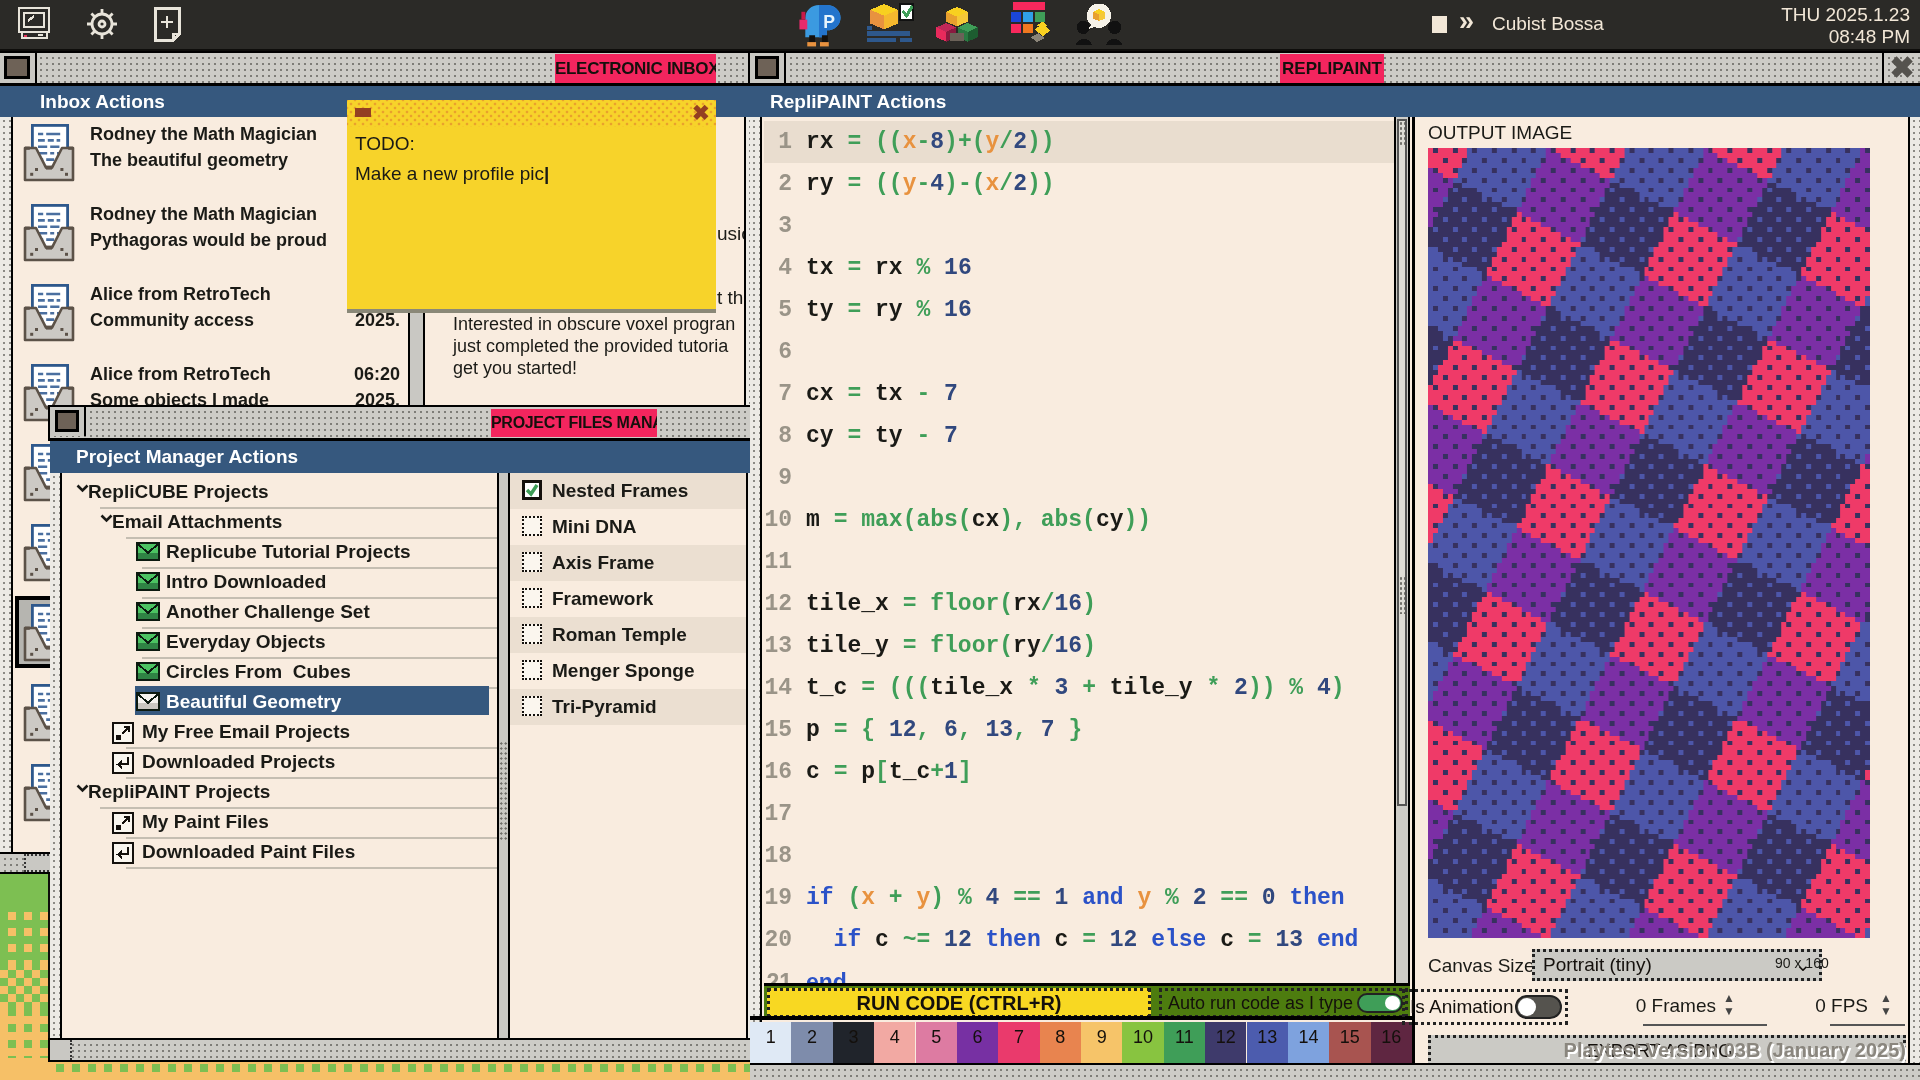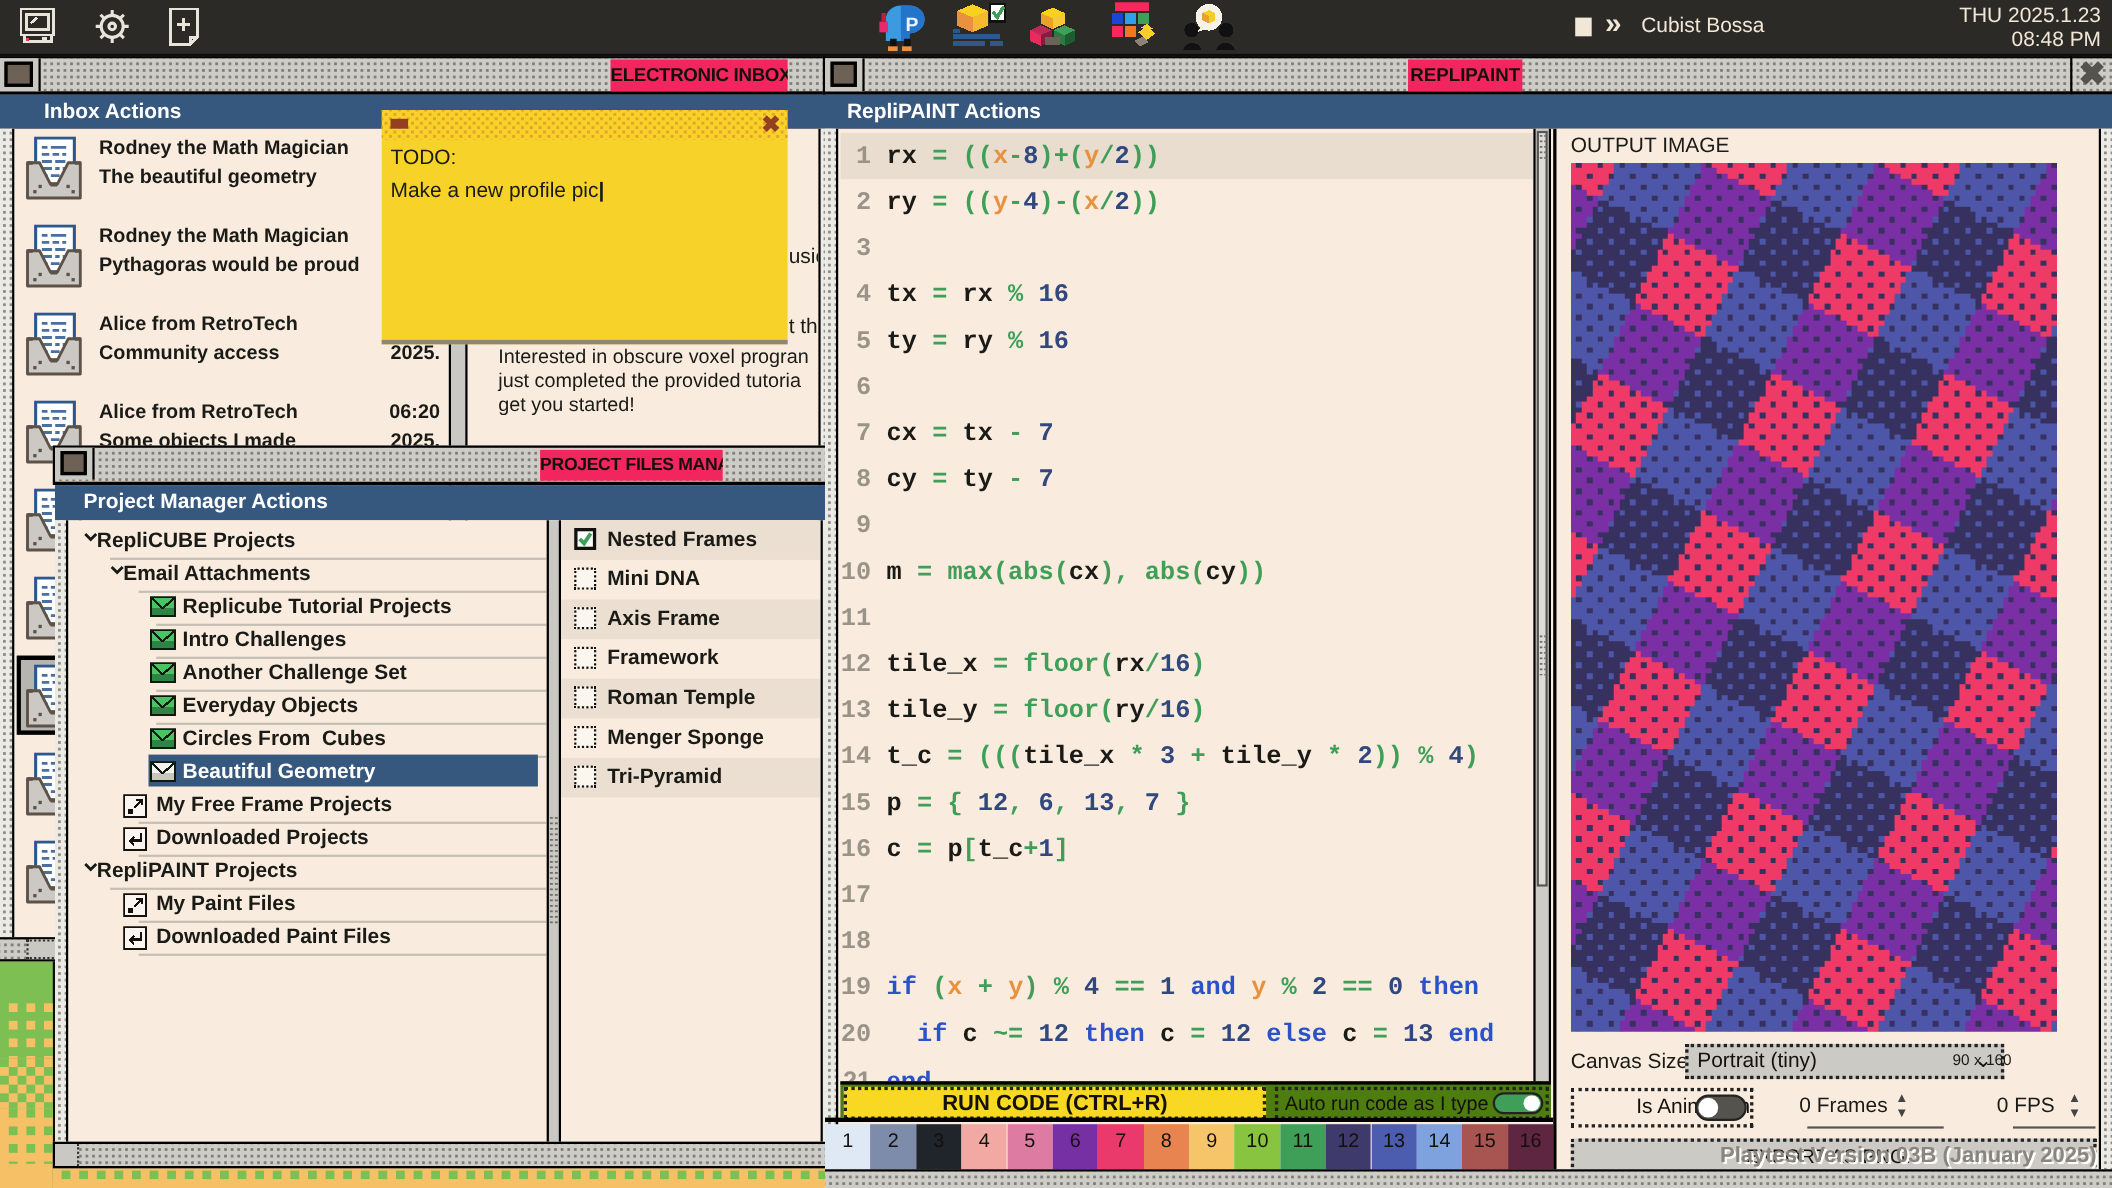--- a/index.html
+++ b/index.html
@@ -370,21 +370,21 @@
             <rect x="2" y="11" width="20" height="6" fill="#2f8344"></rect>
             <path d="M2 2 L12 11 L22 2" fill="none" stroke="#0c1a10" stroke-width="2"></path>
           </svg></div>
 <div class="abs" style="left:102px; top:68px; font-size:19px; font-weight:bold; color:#1a1a16;">Replicube Tutorial Projects</div>
 <div class="abs" style="left:78px; top:94px; width:355px; height:2px; background:#c5beb2;"></div>
 <div class="abs" style="left:72px; top:99px;"><svg width="24" height="19" viewBox="0 0 24 19" shape-rendering="crispEdges">
             <rect x="1" y="1" width="22" height="17" fill="#4cc362" stroke="#0c1a10" stroke-width="2"></rect>
             <rect x="2" y="11" width="20" height="6" fill="#2f8344"></rect>
             <path d="M2 2 L12 11 L22 2" fill="none" stroke="#0c1a10" stroke-width="2"></path>
           </svg></div>
-<div class="abs" style="left:102px; top:98px; font-size:19px; font-weight:bold; color:#1a1a16;">Intro Challenges</div>
+<div class="abs" style="left:102px; top:98px; font-size:19px; font-weight:bold; color:#1a1a16;">Intro Downloaded</div>
 <div class="abs" style="left:78px; top:124px; width:355px; height:2px; background:#c5beb2;"></div>
 <div class="abs" style="left:72px; top:129px;"><svg width="24" height="19" viewBox="0 0 24 19" shape-rendering="crispEdges">
             <rect x="1" y="1" width="22" height="17" fill="#4cc362" stroke="#0c1a10" stroke-width="2"></rect>
             <rect x="2" y="11" width="20" height="6" fill="#2f8344"></rect>
             <path d="M2 2 L12 11 L22 2" fill="none" stroke="#0c1a10" stroke-width="2"></path>
           </svg></div>
 <div class="abs" style="left:102px; top:128px; font-size:19px; font-weight:bold; color:#1a1a16;text-align:center;">Another Challenge Set</div>
 <div class="abs" style="left:78px; top:154px; width:355px; height:2px; background:#c5beb2;"></div>
 <div class="abs" style="left:72px; top:159px;"><svg width="24" height="19" viewBox="0 0 24 19" shape-rendering="crispEdges">
             <rect x="1" y="1" width="22" height="17" fill="#4cc362" stroke="#0c1a10" stroke-width="2"></rect>
@@ -405,21 +405,21 @@
             <rect x="1" y="1" width="22" height="17" fill="#f4f2ee" stroke="#0c1a10" stroke-width="2"></rect>
             <rect x="2" y="11" width="20" height="6" fill="#c9c6c0"></rect>
             <path d="M2 2 L12 11 L22 2" fill="none" stroke="#0c1a10" stroke-width="2"></path>
           </svg></div>
 <div class="abs" style="left:102px; top:218px; font-size:19px; font-weight:bold; color:#fff;">Beautiful Geometry</div>
 <div class="abs" style="left:48px; top:249px;"><svg width="22" height="22" viewBox="0 0 22 22" shape-rendering="crispEdges">
             <rect x="1" y="1" width="20" height="20" fill="#faf6ef" stroke="#14100c" stroke-width="2"></rect>
             <rect x="4" y="13" width="5" height="5" fill="#14100c"></rect>
             <path d="M10 12 L17 5 M12 5 h5 v5" fill="none" stroke="#14100c" stroke-width="2"></path>
           </svg></div>
-<div class="abs" style="left:78px; top:248px; font-size:19px; font-weight:bold; color:#1a1a16;">My Free Frame Projects</div>
+<div class="abs" style="left:78px; top:248px; font-size:19px; font-weight:bold; color:#1a1a16;">My Free Email Projects</div>
 <div class="abs" style="left:62px; top:274px; width:371px; height:2px; background:#c5beb2;"></div>
 <div class="abs" style="left:48px; top:279px;"><svg width="22" height="22" viewBox="0 0 22 22" shape-rendering="crispEdges">
             <rect x="1" y="1" width="20" height="20" fill="#faf6ef" stroke="#14100c" stroke-width="2"></rect>
             <path d="M16 5 v7 h-9 M10 9 l-4 3.5 L10 16" fill="none" stroke="#14100c" stroke-width="2"></path>
           </svg></div>
 <div class="abs" style="left:78px; top:278px; font-size:19px; font-weight:bold; color:#1a1a16;">Downloaded Projects</div>
 <div class="abs" style="left:62px; top:304px; width:371px; height:2px; background:#c5beb2;"></div>
 <div class="abs" style="left:12px; top:304px; width:13px; height:20px;">
           <svg width="13" height="9" viewBox="0 0 13 9" style="position:absolute; left:0; top:7px;">
             <path d="M1.5 1.5 L6.5 6.5 L11.5 1.5" fill="none" stroke="#1a1a16" stroke-width="2.6"></path>
@@ -604,21 +604,21 @@
               <path fill="#7b2fa5" d="M24 0h1v1H24zM56 0h1v1H56zM24 1h3v1H24zM56 1h3v1H56zM24 2h3v1H24zM28 2h1v1H28zM56 2h3v1H56zM60 2h1v1H60zM23 3h8v1H23zM55 3h8v1H55zM0 4h1v1H0zM22 4h3v1H22zM26 4h3v1H26zM30 4h3v1H30zM54 4h3v1H54zM58 4h3v1H58zM62 4h2v1H62zM0 5h3v1H0zM22 5h13v1H22zM54 5h10v1H54zM0 6h3v1H0zM4 6h1v1H4zM21 6h2v1H21zM24 6h3v1H24zM28 6h3v1H28zM32 6h3v1H32zM36 6h1v1H36zM53 6h2v1H53zM56 6h3v1H56zM60 6h3v1H60zM0 7h5v1H0zM21 7h16v1H21zM53 7h11v1H53zM0 8h1v1H0zM2 8h2v1H2zM20 8h1v1H20zM22 8h3v1H22zM26 8h3v1H26zM30 8h3v1H30zM34 8h2v1H34zM52 8h1v1H52zM54 8h3v1H54zM58 8h3v1H58zM62 8h2v1H62zM0 9h4v1H0zM20 9h16v1H20zM52 9h12v1H52zM0 10h3v1H0zM20 10h3v1H20zM24 10h3v1H24zM28 10h3v1H28zM32 10h3v1H32zM52 10h3v1H52zM56 10h3v1H56zM60 10h3v1H60zM0 11h3v1H0zM19 11h16v1H19zM51 11h13v1H51zM0 12h1v1H0zM18 12h3v1H18zM22 12h3v1H22zM26 12h3v1H26zM30 12h3v1H30zM50 12h3v1H50zM54 12h3v1H54zM58 12h3v1H58zM62 12h2v1H62zM0 13h2v1H0zM19 13h15v1H19zM51 13h13v1H51zM0 14h1v1H0zM21 14h2v1H21zM24 14h3v1H24zM28 14h3v1H28zM32 14h1v1H32zM53 14h2v1H53zM56 14h3v1H56zM60 14h3v1H60zM0 15h1v1H0zM23 15h10v1H23zM55 15h9v1H55zM26 16h3v1H26zM30 16h2v1H30zM58 16h3v1H58zM62 16h2v1H62zM27 17h5v1H27zM59 17h5v1H59zM29 18h2v1H29zM61 18h2v1H61zM12 26h1v1H12zM44 26h1v1H44zM11 27h4v1H11zM43 27h4v1H43zM10 28h3v1H10zM14 28h3v1H14zM42 28h3v1H42zM46 28h3v1H46zM10 29h9v1H10zM42 29h9v1H42zM9 30h2v1H9zM12 30h3v1H12zM16 30h3v1H16zM20 30h1v1H20zM41 30h2v1H41zM44 30h3v1H44zM48 30h3v1H48zM52 30h1v1H52zM9 31h14v1H9zM41 31h14v1H41zM8 32h1v1H8zM10 32h3v1H10zM14 32h3v1H14zM18 32h3v1H18zM22 32h2v1H22zM40 32h1v1H40zM42 32h3v1H42zM46 32h3v1H46zM50 32h3v1H50zM54 32h2v1H54zM8 33h16v1H8zM40 33h16v1H40zM8 34h3v1H8zM12 34h3v1H12zM16 34h3v1H16zM20 34h3v1H20zM40 34h3v1H40zM44 34h3v1H44zM48 34h3v1H48zM52 34h3v1H52zM7 35h16v1H7zM39 35h16v1H39zM6 36h3v1H6zM10 36h3v1H10zM14 36h3v1H14zM18 36h3v1H18zM38 36h3v1H38zM42 36h3v1H42zM46 36h3v1H46zM50 36h3v1H50zM6 37h16v1H6zM38 37h16v1H38zM5 38h2v1H5zM8 38h3v1H8zM12 38h3v1H12zM16 38h3v1H16zM20 38h1v1H20zM37 38h2v1H37zM40 38h3v1H40zM44 38h3v1H44zM48 38h3v1H48zM52 38h1v1H52zM7 39h14v1H7zM39 39h14v1H39zM10 40h3v1H10zM14 40h3v1H14zM18 40h2v1H18zM42 40h3v1H42zM46 40h3v1H46zM50 40h2v1H50zM11 41h9v1H11zM43 41h9v1H43zM13 42h2v1H13zM16 42h3v1H16zM45 42h2v1H45zM48 42h3v1H48zM15 43h4v1H15zM47 43h4v1H47zM0 52h1v1H0zM30 52h3v1H30zM62 52h2v1H62zM0 53h3v1H0zM30 53h5v1H30zM62 53h2v1H62zM0 54h3v1H0zM4 54h1v1H4zM29 54h2v1H29zM32 54h3v1H32zM36 54h1v1H36zM61 54h2v1H61zM0 55h7v1H0zM29 55h10v1H29zM61 55h3v1H61zM0 56h1v1H0zM2 56h3v1H2zM6 56h3v1H6zM28 56h1v1H28zM30 56h3v1H30zM34 56h3v1H34zM38 56h3v1H38zM60 56h1v1H60zM62 56h2v1H62zM0 57h11v1H0zM28 57h15v1H28zM60 57h4v1H60zM0 58h3v1H0zM4 58h3v1H4zM8 58h3v1H8zM28 58h3v1H28zM32 58h3v1H32zM36 58h3v1H36zM40 58h3v1H40zM60 58h3v1H60zM0 59h11v1H0zM27 59h16v1H27zM59 59h5v1H59zM0 60h1v1H0zM2 60h3v1H2zM6 60h3v1H6zM26 60h3v1H26zM30 60h3v1H30zM34 60h3v1H34zM38 60h3v1H38zM58 60h3v1H58zM62 60h2v1H62zM0 61h10v1H0zM26 61h16v1H26zM58 61h6v1H58zM0 62h3v1H0zM4 62h3v1H4zM8 62h1v1H8zM25 62h2v1H25zM28 62h3v1H28zM32 62h3v1H32zM36 62h3v1H36zM40 62h1v1H40zM57 62h2v1H57zM60 62h3v1H60zM0 63h9v1H0zM25 63h16v1H25zM57 63h7v1H57zM0 64h1v1H0zM2 64h3v1H2zM6 64h2v1H6zM26 64h3v1H26zM30 64h3v1H30zM34 64h3v1H34zM38 64h2v1H38zM58 64h3v1H58zM62 64h2v1H62zM0 65h8v1H0zM27 65h13v1H27zM59 65h5v1H59zM0 66h3v1H0zM4 66h3v1H4zM29 66h2v1H29zM32 66h3v1H32zM36 66h3v1H36zM61 66h2v1H61zM0 67h7v1H0zM31 67h8v1H31zM63 67h1v1H63zM2 68h3v1H2zM34 68h3v1H34zM3 69h3v1H3zM35 69h3v1H35zM18 77h1v1H18zM50 77h1v1H50zM17 78h2v1H17zM20 78h1v1H20zM49 78h2v1H49zM52 78h1v1H52zM17 79h6v1H17zM49 79h6v1H49zM16 80h1v1H16zM18 80h3v1H18zM22 80h3v1H22zM48 80h1v1H48zM50 80h3v1H50zM54 80h3v1H54zM16 81h11v1H16zM48 81h11v1H48zM16 82h3v1H16zM20 82h3v1H20zM24 82h3v1H24zM28 82h1v1H28zM48 82h3v1H48zM52 82h3v1H52zM56 82h3v1H56zM60 82h1v1H60zM15 83h16v1H15zM47 83h16v1H47zM14 84h3v1H14zM18 84h3v1H18zM22 84h3v1H22zM26 84h3v1H26zM46 84h3v1H46zM50 84h3v1H50zM54 84h3v1H54zM58 84h3v1H58zM14 85h16v1H14zM46 85h16v1H46zM13 86h2v1H13zM16 86h3v1H16zM20 86h3v1H20zM24 86h3v1H24zM28 86h1v1H28zM45 86h2v1H45zM48 86h3v1H48zM52 86h3v1H52zM56 86h3v1H56zM60 86h1v1H60zM13 87h16v1H13zM45 87h16v1H45zM12 88h1v1H12zM14 88h3v1H14zM18 88h3v1H18zM22 88h3v1H22zM26 88h2v1H26zM44 88h1v1H44zM46 88h3v1H46zM50 88h3v1H50zM54 88h3v1H54zM58 88h2v1H58zM12 89h16v1H12zM44 89h16v1H44zM13 90h2v1H13zM16 90h3v1H16zM20 90h3v1H20zM24 90h3v1H24zM45 90h2v1H45zM48 90h3v1H48zM52 90h3v1H52zM56 90h3v1H56zM15 91h12v1H15zM47 91h12v1H47zM18 92h3v1H18zM22 92h3v1H22zM50 92h3v1H50zM54 92h3v1H54zM19 93h7v1H19zM51 93h7v1H51zM21 94h2v1H21zM24 94h1v1H24zM53 94h2v1H53zM56 94h1v1H56zM23 95h2v1H23zM55 95h2v1H55zM5 103h2v1H5zM37 103h2v1H37zM4 104h1v1H4zM6 104h3v1H6zM36 104h1v1H36zM38 104h3v1H38zM4 105h7v1H4zM36 105h7v1H36zM4 106h3v1H4zM8 106h3v1H8zM12 106h1v1H12zM36 106h3v1H36zM40 106h3v1H40zM44 106h1v1H44zM3 107h12v1H3zM35 107h12v1H35zM2 108h3v1H2zM6 108h3v1H6zM10 108h3v1H10zM14 108h3v1H14zM34 108h3v1H34zM38 108h3v1H38zM42 108h3v1H42zM46 108h3v1H46zM2 109h16v1H2zM34 109h16v1H34zM1 110h2v1H1zM4 110h3v1H4zM8 110h3v1H8zM12 110h3v1H12zM16 110h1v1H16zM33 110h2v1H33zM36 110h3v1H36zM40 110h3v1H40zM44 110h3v1H44zM48 110h1v1H48zM1 111h16v1H1zM33 111h16v1H33zM0 112h1v1H0zM2 112h3v1H2zM6 112h3v1H6zM10 112h3v1H10zM14 112h2v1H14zM32 112h1v1H32zM34 112h3v1H34zM38 112h3v1H38zM42 112h3v1H42zM46 112h2v1H46zM0 113h16v1H0zM32 113h16v1H32zM0 114h3v1H0zM4 114h3v1H4zM8 114h3v1H8zM12 114h3v1H12zM32 114h3v1H32zM36 114h3v1H36zM40 114h3v1H40zM44 114h3v1H44zM0 115h15v1H0zM31 115h16v1H31zM63 115h1v1H63zM2 116h3v1H2zM6 116h3v1H6zM10 116h3v1H10zM34 116h3v1H34zM38 116h3v1H38zM42 116h3v1H42zM3 117h11v1H3zM35 117h11v1H35zM5 118h2v1H5zM8 118h3v1H8zM12 118h1v1H12zM37 118h2v1H37zM40 118h3v1H40zM44 118h1v1H44zM7 119h6v1H7zM39 119h6v1H39zM10 120h2v1H10zM42 120h2v1H42zM11 121h1v1H11zM43 121h1v1H43z"></path>
             </pattern>
           </defs>
           <rect width="90" height="160" fill="url(#pp)"></rect>
         </svg></div>
 
     <div class="abs blk" style="left:678px; top:838px; font-size:19px;">Canvas Size</div>
     <div class="abs" style="left:782px; top:832px; width:290px; height:32px; background:#cbcac5; border:3px dotted #222; font-size:19px; color:#14100c; line-height:26px; padding-left:8px;">Portrait (tiny)<span class="abs" style="right:8px; top:0;">⌄</span></div>
     <div class="abs blk" style="left:1025px; top:838px; font-size:14px;">90 x 160</div>
 
-    <div class="abs" style="left:678px; top:872px; width:166px; height:36px; border:3px dotted #222; font-size:19px; color:#14100c; line-height:30px; padding-left:5px;text-align:right;">Is Animation
+    <div class="abs" style="left:652px; top:872px; width:166px; height:36px; border:3px dotted #222; font-size:19px; color:#14100c; line-height:30px; padding-left:5px;">Is Animation
       <span class="abs" style="left:110px; top:3px; width:47px; height:24px; background:#55534e; border:2px solid #222; border-radius:12px;">
           <span class="abs" style="left:1px; top:1px; width:18px; height:18px; background:#fff; border-radius:10px;"></span>
         </span>
     </div>
     <div class="abs blk" style="left:880px; top:878px; width:86px; text-align:right; font-size:19px;">0 Frames</div>
     <div class="abs blk" style="left:973px; top:875px; font-size:12px; line-height:13px; color:#444;">▲<br>▼</div>
     <div class="abs" style="left:893px; top:907px; width:124px; height:2px; background:#555;"></div>
     <div class="abs blk" style="left:1058px; top:878px; width:60px; text-align:right; font-size:19px;">0 FPS</div>
     <div class="abs blk" style="left:1130px; top:875px; font-size:12px; line-height:13px; color:#444;">▲<br>▼</div>
     <div class="abs" style="left:1080px; top:907px; width:75px; height:2px; background:#555;"></div>

